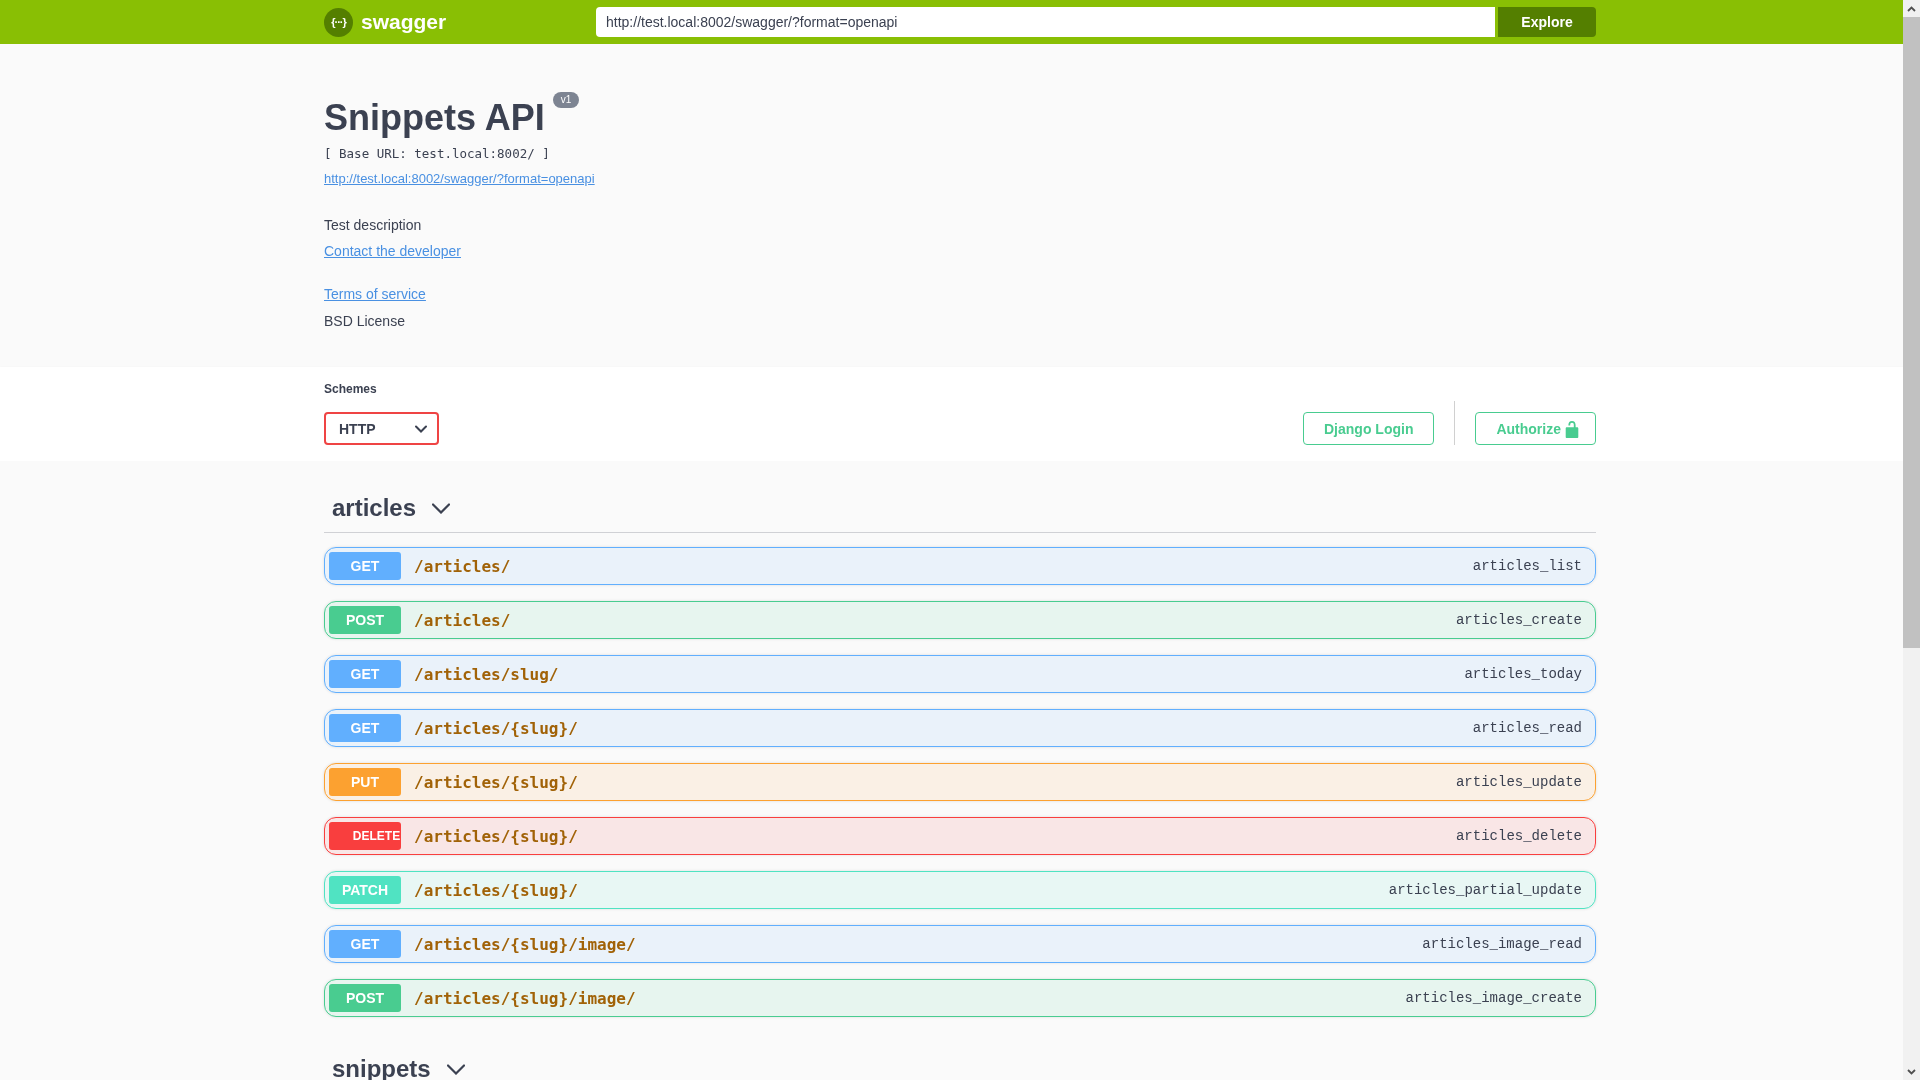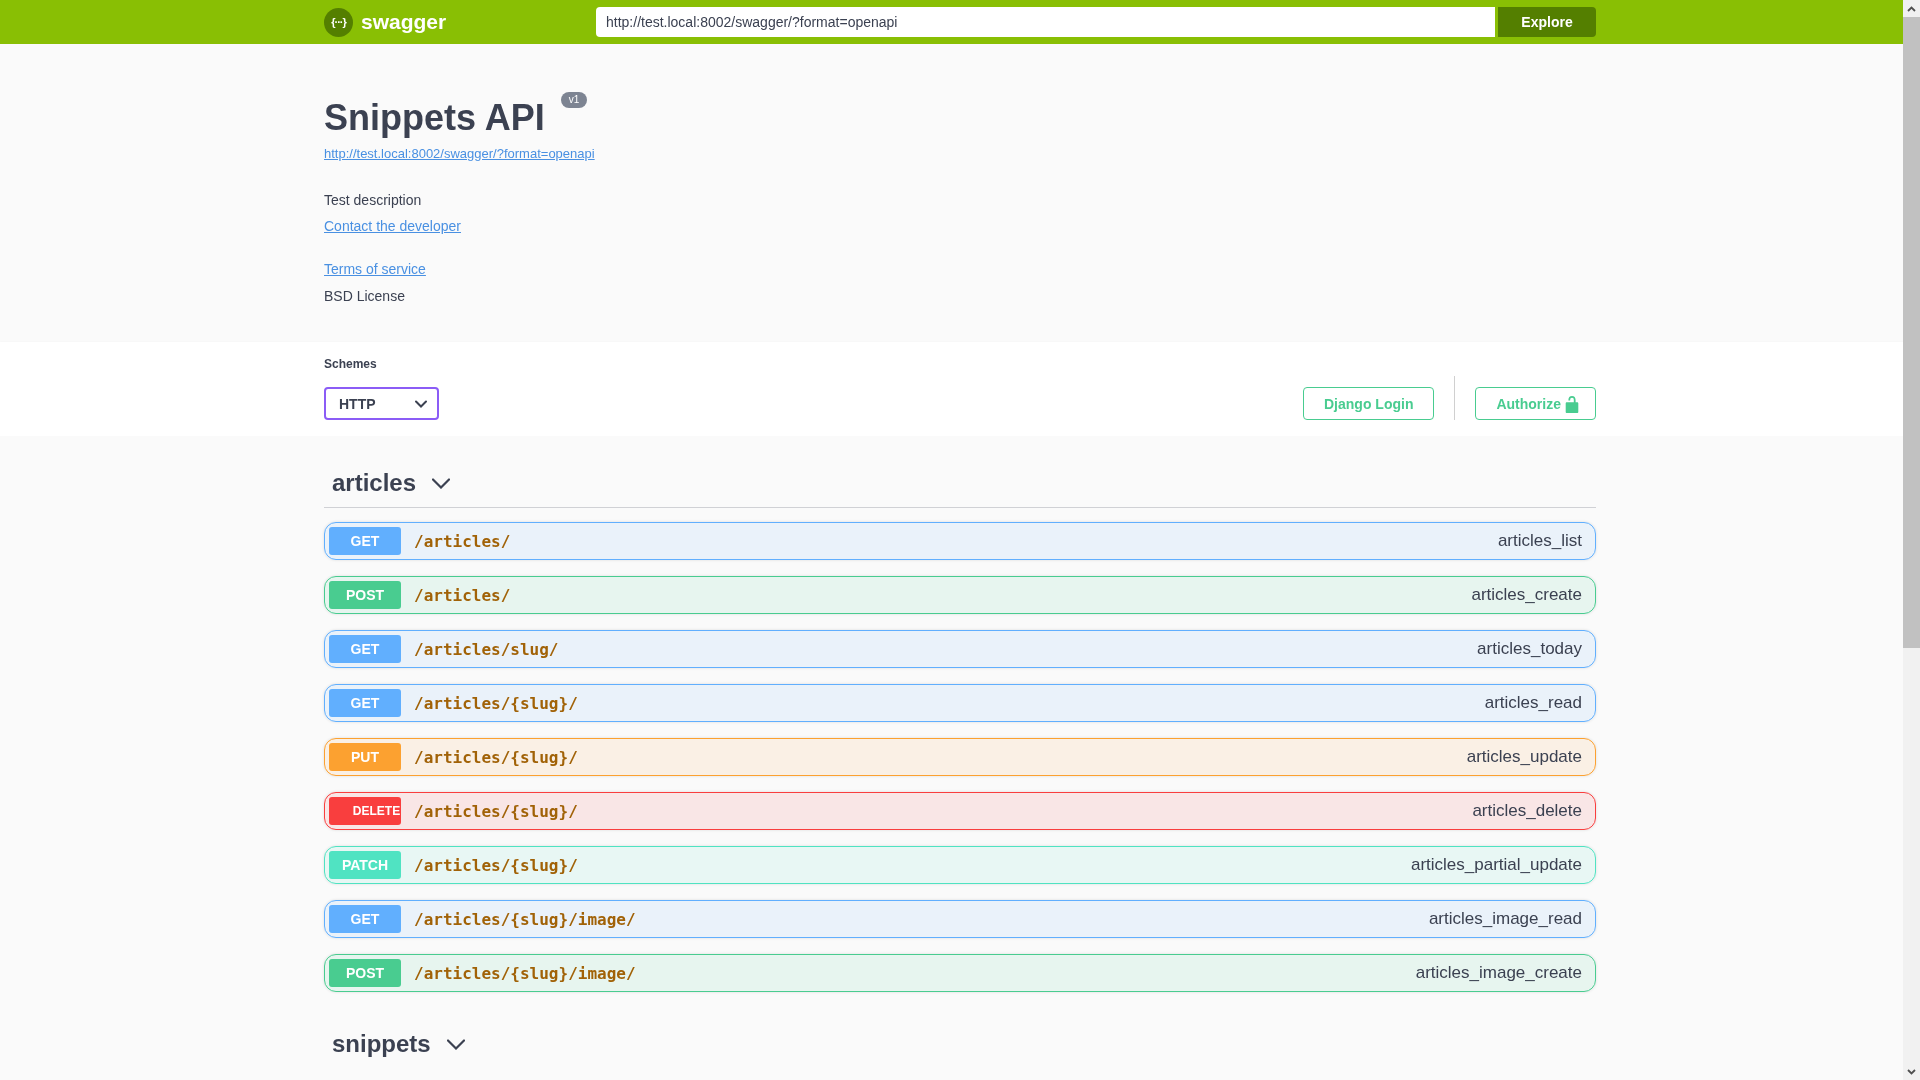--- a/index.html
+++ b/index.html
@@ -36,21 +36,21 @@
     border-radius: 0 4px 4px 0; font-weight: 700; font-size: 14px;
     cursor: pointer; font-family: "Liberation Sans", sans-serif;
   }
 
   
   .info-section { background: #fafafa; padding: 56px 0 38px; }
   .api-title { font-size: 36px; font-weight: 700; color: #3b4151; line-height: 1; }
   .version-badge {
     display: inline-block; vertical-align: top; position: relative; top: -8px;
     background: #7d8492; color: #fff; font-size: 10px; font-weight: 400;
-    padding: 3px 8px; border-radius: 57px; margin-left: 16px;
+    padding: 3px 8px; border-radius: 57px; margin-left: 8px;
   }
   .base-url {
     margin-top: 10px; font-family: "DejaVu Sans Mono", monospace;
     font-size: 12.5px; color: #3b4151;
   }
   a.swagger-link { color: #4990e2; text-decoration: underline; }
   .spec-link { display: inline-block; margin-top: 10px; font-size: 13px; }
   .description { margin-top: 30px; font-size: 14px; }
   .tos-link { display: inline-block; margin-top: 26px; font-size: 14px; }
   .contact-link { display: inline-block; margin-top: 10px; font-size: 14px; }
@@ -58,21 +58,21 @@
   .license-text { margin-top: 10px; font-size: 14px; }
 
   
   .scheme-section {
     background: #fff; box-shadow: 0 1px 2px 0 rgba(0,0,0,.15);
     padding: 15px 0 16px;
   }
   .scheme-row { display: flex; align-items: flex-end; justify-content: space-between; }
   .schemes-label { font-size: 12px; font-weight: 700; margin-bottom: 5px; }
   .scheme-select {
-    width: 115px; height: 33px; border: 2px solid #8b5cf6; border-radius: 4px;
+    width: 115px; height: 33px; border: 2px solid #ef4444; border-radius: 4px;
     background: #fff; display: flex; align-items: center; justify-content: space-between;
     padding: 0 10px 0 13px; font-weight: 700; font-size: 14px; cursor: pointer; margin-top: 16px;
   }
   .auth-wrapper { display: flex; align-items: flex-end; }
   .btn-green {
     height: 33px; border: 1.5px solid #49cc90; border-radius: 4px;
     background: transparent; color: #49cc90; font-weight: 700; font-size: 14px;
     padding: 0 20px; cursor: pointer; display: flex; align-items: center;
     font-family: "Liberation Sans", sans-serif;
   }
@@ -107,21 +107,21 @@
   .m-post   { background: #49cc90; }
   .m-put    { background: #fca130; }
   .m-delete { background: #f93e3e; font-size: 12px; padding-left: 23px; }
   .m-patch  { background: #50e3c2; }
   .opblock-path {
     margin-left: 13px; font-family: "DejaVu Sans Mono", monospace;
     font-size: 16px; font-weight: 600; color: #a16207;
   }
   .opblock-opid {
     margin-left: auto; margin-right: 13px;
-    font-family: Liberation Sans, sans-serif; font-size: 17px; color: #3b4151;
+    font-family: Liberation Mono, monospace; font-size: 14px; color: #3b4151;
   }
 
   
   .scrollbar {
     position: fixed; top: 0; right: 0; width: 17px; height: 1080px;
     background: #f1f1f1; z-index: 50;
   }
   .sb-btn {
     position: absolute; left: 0; width: 17px; height: 17px;
     display: flex; align-items: center; justify-content: center; background: #f1f1f1;
@@ -146,20 +146,21 @@
     <div class="download-form">
       <input class="url-input" type="text" value="http://test.local:8002/swagger/?format=openapi" style="">
       <button class="explore-btn">Explore</button>
     </div>
   </div>
 </header>
 
 <section class="info-section">
   <div class="container">
     <h1 class="api-title"><span>Snippets API</span><span class="version-badge">v1</span></h1>
+    <div class="base-url">[ Base URL: test.local:8002/ ]</div>
     <a class="swagger-link spec-link" href="#">http://test.local:8002/swagger/?format=openapi</a>
     <div class="description">Test description</div>
     <span class="info-row"><a class="swagger-link contact-link" href="#">Contact the developer</a></span>
     <span class="info-row"><a class="swagger-link tos-link" href="#">Terms of service</a></span>
     <div class="license-text">BSD License</div>
   </div>
 </section>
 
 <section class="scheme-section">
   <div class="container scheme-row">

